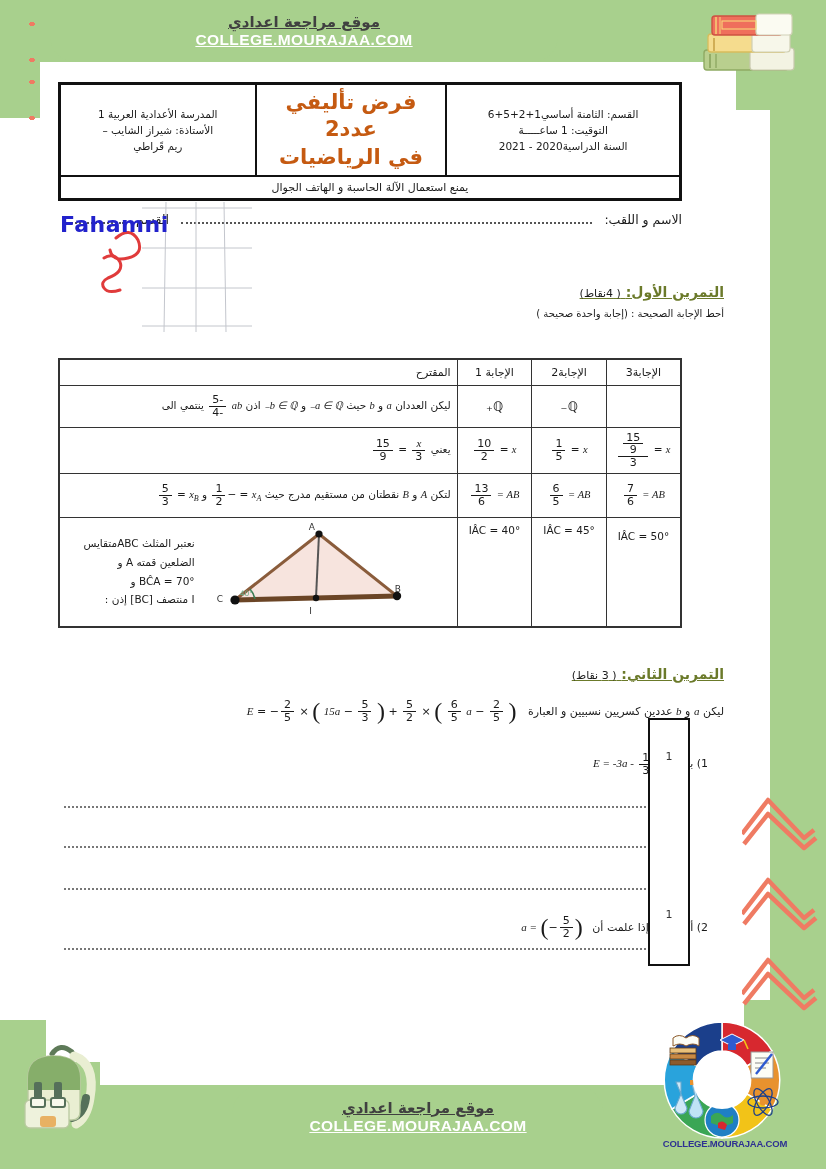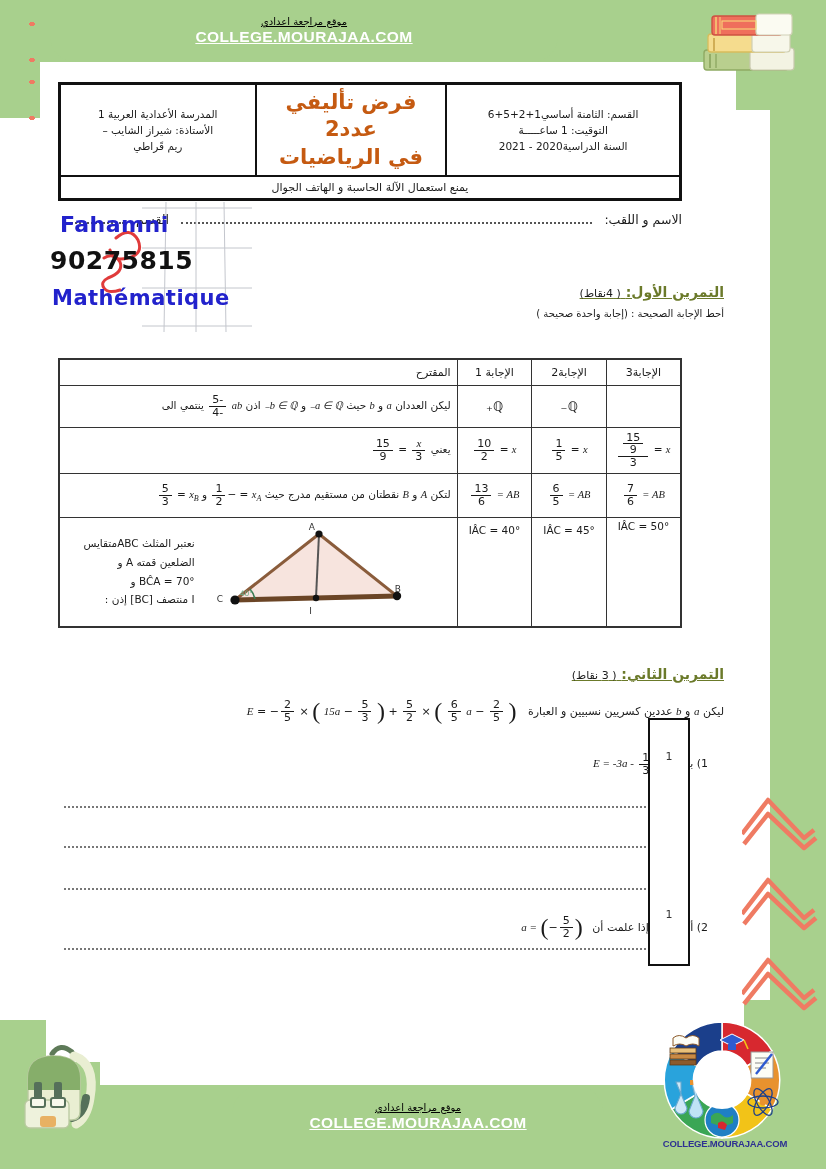--- a/index.html
+++ b/index.html
@@ -61,21 +61,21 @@
 
   
   .top-banner {
     position:absolute; left:50px; top:0; width:508px; height:62px;
     background:#a8d08d; z-index:3;
     border-bottom-left-radius:26px; border-bottom-right-radius:26px;
     display:flex; flex-direction:column; align-items:center; justify-content:center;
   }
   .banner-ar {
     font-family:"DejaVu Sans", sans-serif;
-    font-size:10px; font-weight:normal; color:#000000;
+    font-size:15px; font-weight:bold; color:#404040;
     text-decoration:underline; letter-spacing:0.5px; line-height:1.25;
   }
   .banner-url {
     font-family:"Liberation Sans", sans-serif;
     font-size:15.5px; font-weight:bold; color:#ffffff;
     text-decoration:underline; letter-spacing:0.4px; direction:ltr;
   }
 
   
   .bottom-banner {
@@ -382,22 +382,20 @@
         <line x1="96" y1="46" x2="206" y2="46"></line>
         <line x1="96" y1="86" x2="206" y2="86"></line>
         <line x1="96" y1="124" x2="206" y2="124"></line>
       </g>
       <g stroke="#e03b3b" stroke-width="3" fill="none" stroke-linecap="round">
         <path d="M70 36 q14 -12 22 2 q6 14 -10 18 q-16 4 -18 -8"></path>
         <path d="M58 56 q10 -6 16 4 q4 10 -12 16 q-8 4 -4 10 q4 6 16 2"></path>
       </g>
     </svg>
     <div class="hw-text hw-name">Fahamni</div>
-    <div class="hw-text hw-num">90275815</div>
-    <div class="hw-text hw-sub">Mathématique</div>
   </div>
 
   <div class="ex-head" style="right:12px; top:222px;">
     <span>التمرين الأول:</span>
     <span class="ex-points">( 4نقاط)</span>
   </div>
   <div class="ex-sub" style="right:12px; top:246px;">أحط الإجابة الصحيحة : (إجابة واحدة صحيحة )</div>
 
   <table class="mcq">
     <thead>
@@ -485,21 +483,21 @@
             <span class="mi">x</span><span class="msmall mi">A</span>
             = −<span class="mfrac"><span class="num">1</span><span class="den">2</span></span>
             <span>و</span>
             <span class="mi">x</span><span class="msmall mi">B</span>
             = <span class="mfrac"><span class="num">5</span><span class="den">3</span></span>
           </div>
         </td>
       </tr>
 
       <tr style="height:108px;">
-        <td style="vertical-align:top;padding-top:2px;">IÂC = 50°</td>
+        <td style="vertical-align:top;padding-top:12px;">IÂC = 50°</td>
         <td style="vertical-align:top;padding-top:6px;">IÂC = 45°</td>
         <td style="vertical-align:top;padding-top:6px;">IÂC = 40°</td>
         <td class="col-prop">
           <div style="display:flex; align-items:center; gap:6px;">
             <div class="tri-wrap">
               <svg width="250" height="100" viewBox="0 0 250 100">
                 <polygon points="118,12 196,74 34,78" fill="#f7e4de" stroke="#8a5c3b" stroke-width="3"></polygon>
                 <line x1="34" y1="78" x2="196" y2="74" stroke="#6b4526" stroke-width="5"></line>
                 <line x1="118" y1="12" x2="115" y2="76" stroke="#555" stroke-width="2"></line>
                 <circle cx="118" cy="12" r="3.6" fill="#111"></circle>

